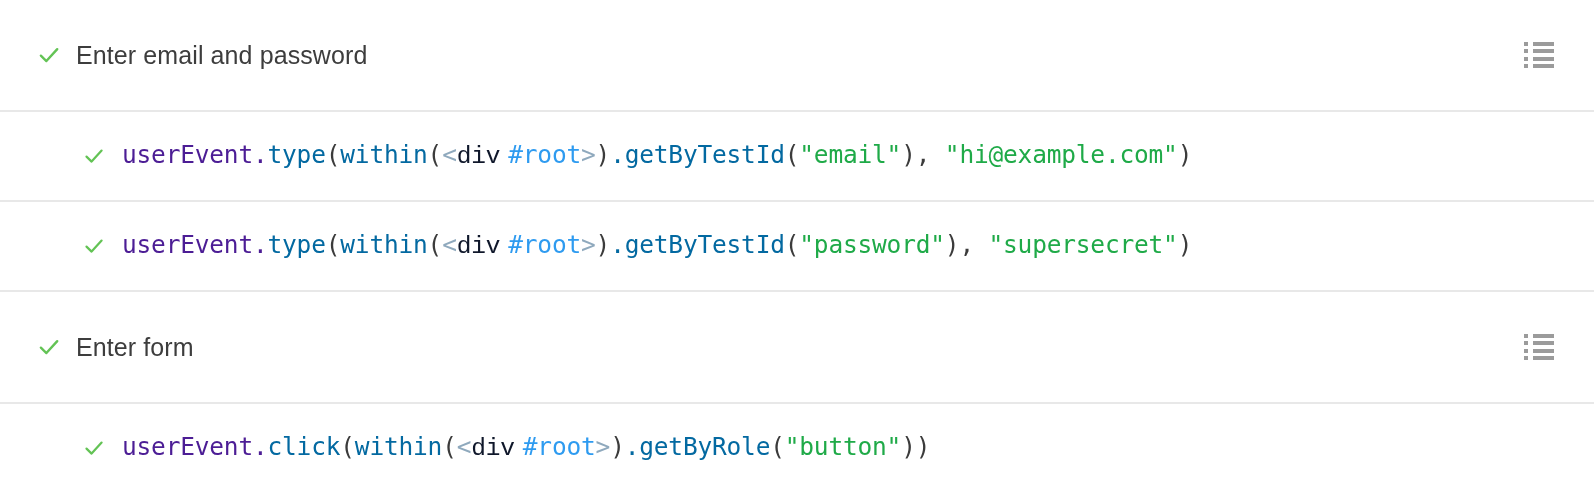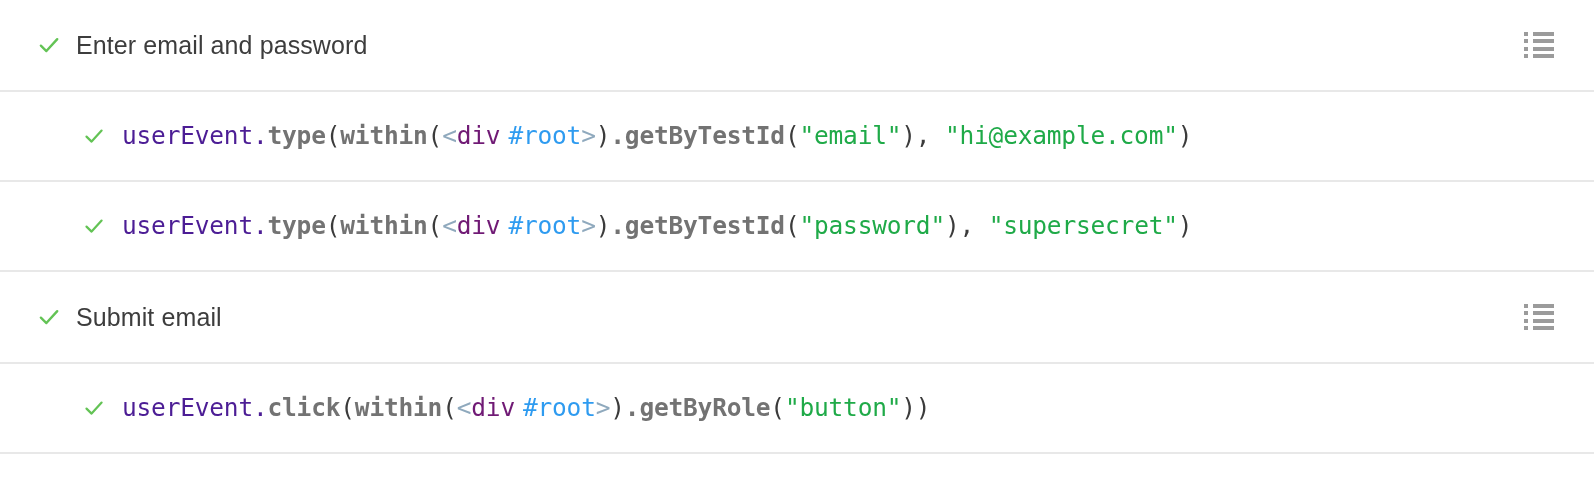--- a/index.html
+++ b/index.html
@@ -25,21 +25,21 @@
     position: relative;
     display: flex;
     align-items: center;
     box-sizing: border-box;
     border-bottom: 2px solid #e8e8e8;
     background: #ffffff;
   }
 
   
   .row--suite {
-    height: 92px;
+    height: 112px;
     padding-left: 36px;
     padding-right: 40px;
   }
   
   .row--command {
     height: 90px;
     padding-left: 82px;
     padding-right: 40px;
   }
 
@@ -71,25 +71,25 @@
   
   .code {
     font-family: "DejaVu Sans Mono", "Liberation Mono", monospace;
     font-size: 24.5px;
     line-height: 1;
     letter-spacing: -0.2px;
     white-space: pre;
     color: #3b3b3b;
   }
   .tok-plain    { color: #4c1d95; }
-  .tok-fn       { color: #737373; font-weight: bold; }
+  .tok-fn       { color: #0369a1; }
   .tok-punct    { color: #3b3b3b; }
   .tok-string   { color: #1faa48; }
   .tok-tagmark  { color: #8fa9bd; }
-  .tok-tagname  { color: #701a75; }
+  .tok-tagname  { color: #0f172a; font-family: Liberation Mono, monospace; }
   .tok-id       { color: #2e9bf0; margin-left: 8px; }
 
   
   .list-icon {
     margin-left: auto;
     flex: 0 0 auto;
     width: 30px;
     height: 26px;
     display: flex;
     flex-direction: column;
@@ -159,21 +159,21 @@
         </svg>
       </span>
       <span class="code"><span class="tok-plain">userEvent.</span><span class="tok-fn">type</span><span class="tok-punct">(</span><span class="tok-fn">within</span><span class="tok-punct">(</span><span class="tok-tagmark">&lt;</span><span class="tok-tagname">div</span><span class="tok-id">#root</span><span class="tok-tagmark">&gt;</span><span class="tok-punct">)</span><span class="tok-fn">.</span><span class="tok-fn">getByTestId</span><span class="tok-punct">(</span><span class="tok-string">"password"</span><span class="tok-punct">), </span><span class="tok-string">"supersecret"</span><span class="tok-punct">)</span></span>
     </div>
     <div class="row row--suite">
       <span class="check">
         <svg viewBox="0 0 24 24" fill="none" xmlns="http://www.w3.org/2000/svg">
           <path d="M4.5 12.6 L9.6 17.6 L19.6 6.6" stroke="#63c355" stroke-width="2.2" stroke-linecap="round" stroke-linejoin="round"></path>
         </svg>
       </span>
-      <span class="suite-title">Submit email</span>
+      <span class="suite-title">Enter form</span>
       <span class="list-icon">
         <span class="li-line">
           <span class="li-dot"></span>
           <span class="li-bar"></span>
         </span>
         <span class="li-line">
           <span class="li-dot"></span>
           <span class="li-bar"></span>
         </span>
         <span class="li-line">

